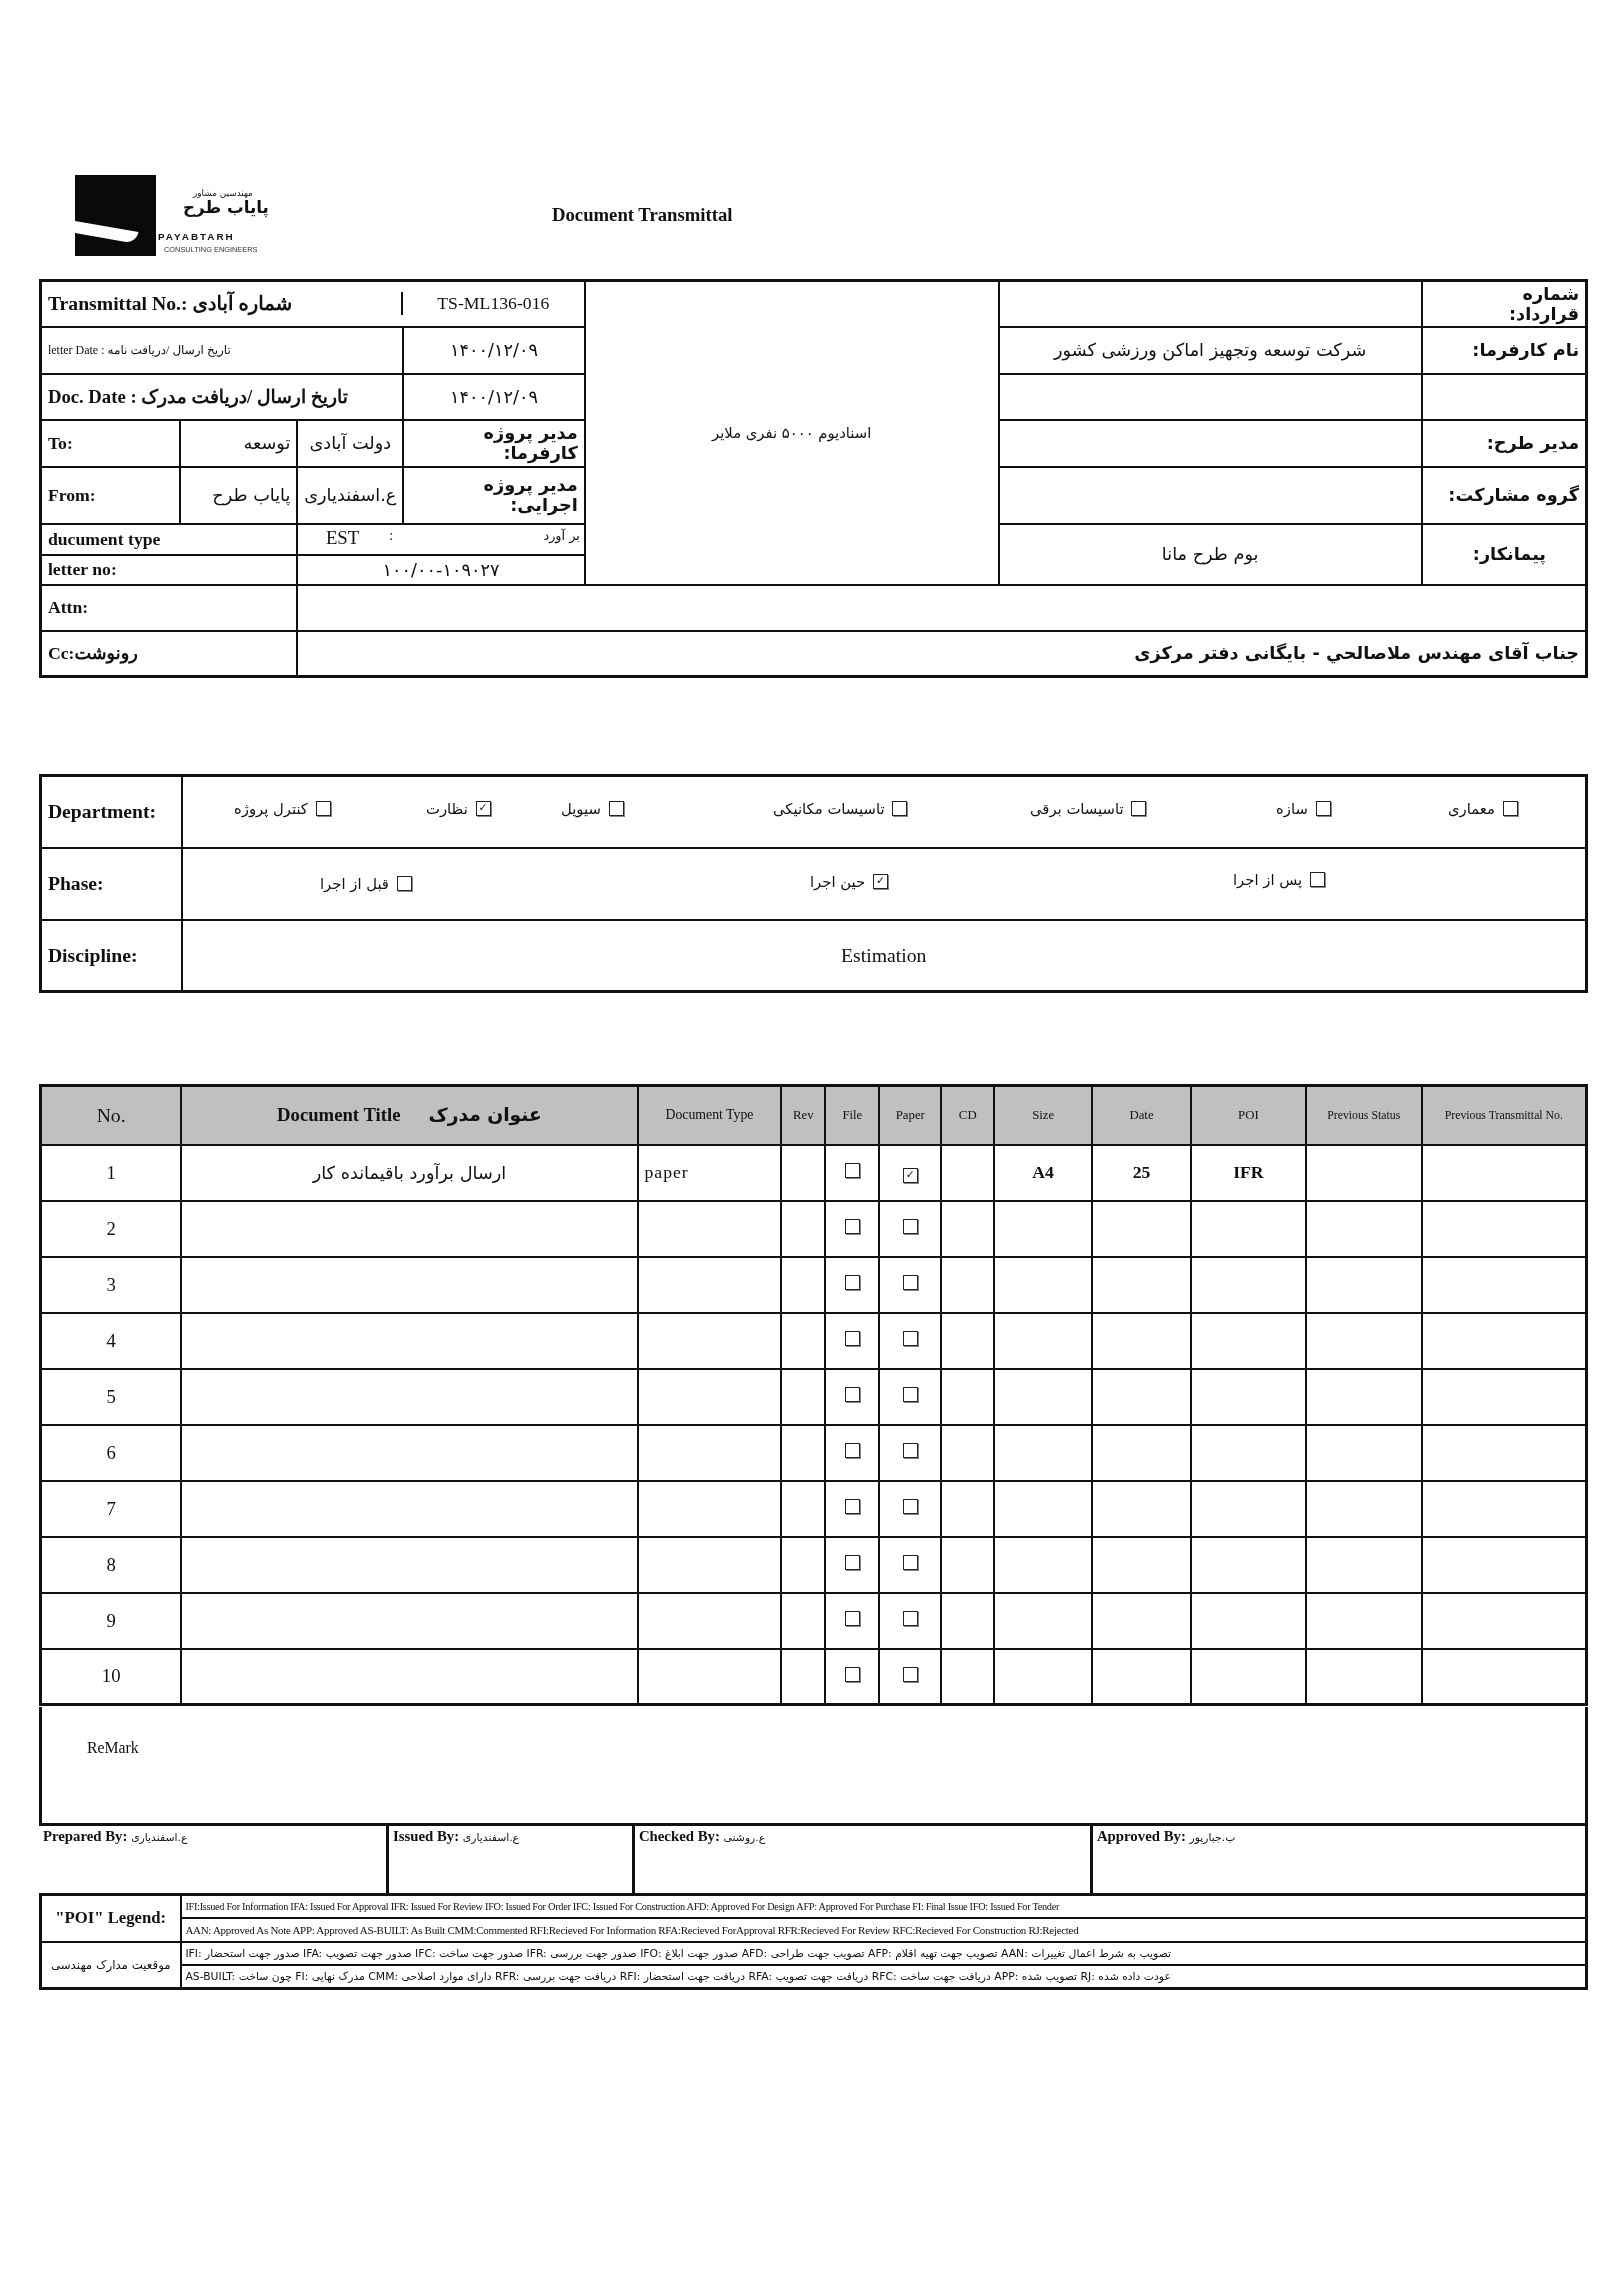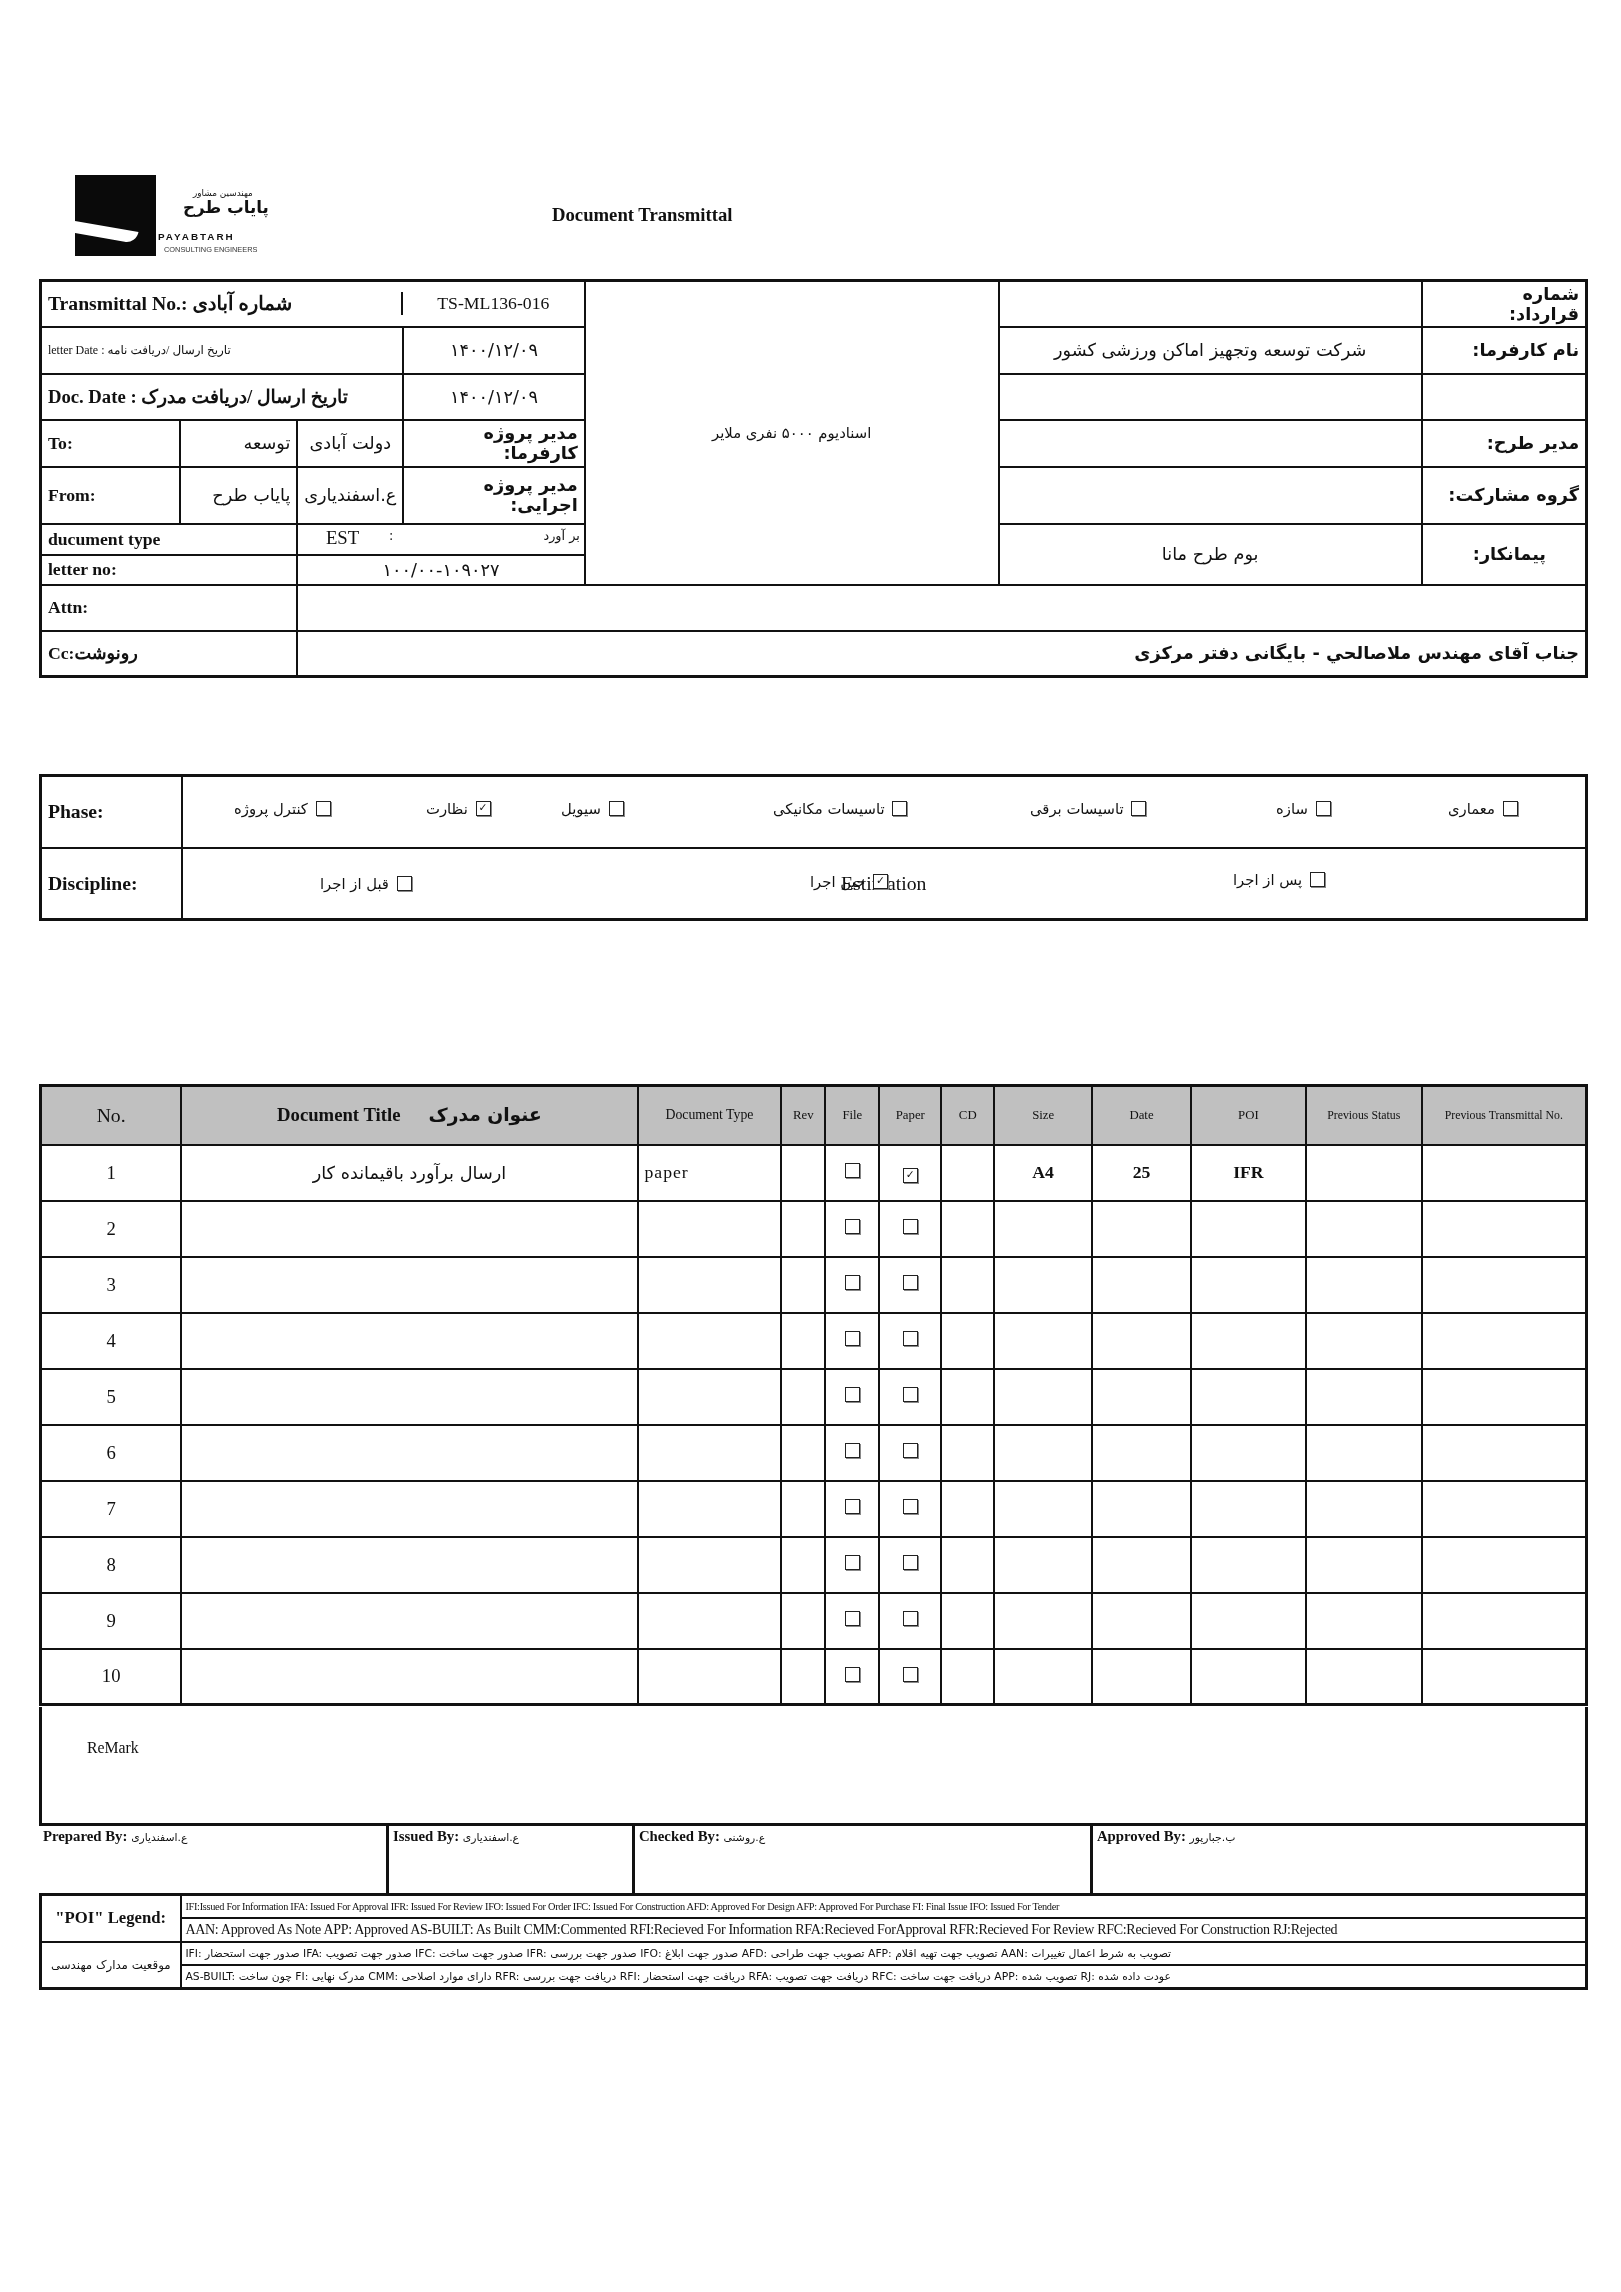--- a/index.html
+++ b/index.html
@@ -129,20 +129,24 @@
   </tr>
   <tr style="height:46px">
     <td colspan="2" class="lbl-en" style="font-family:'Liberation Serif',serif;">Cc:رونوشت</td>
     <td colspan="5" class="fa lbl-fa">جناب آقای مهندس ملاصالحي - بایگانی دفتر مرکزی</td>
   </tr>
 </tbody>
   </table>
 
 <table class="dept">
   <tbody>
+      <tr>
+        <td class="lab">Department:</td>
+        <td></td>
+      </tr>
   <tr>
         <td class="lab">Phase:</td>
         <td></td>
       </tr>
   <tr>
         <td class="lab">Discipline:</td>
       <td style="text-align:center;font-size:19.7px;">Estimation</td>
       </tr>
 </tbody>
   </table>
@@ -387,21 +391,21 @@
   <colgroup>
       <col style="width:140px">
       <col>
     </colgroup>
   <tbody>
       <tr>
     <td rowspan="2" style="text-align:center;font-size:16.7px;font-weight:bold;">"POI" Legend:</td>
     <td style="font-size:10.3px;letter-spacing:-0.3px;">IFI:Issued For Information  IFA: Issued For Approval  IFR: Issued For Review   IFO: Issued For Order  IFC: Issued For Construction  AFD: Approved For Design  AFP: Approved For Purchase  FI: Final Issue  IFO: Issued For Tender</td>
   </tr>
   <tr>
-        <td style="font-size:14px;letter-spacing:-0.3px;">AAN: Approved As Note  APP: Approved  AS-BUILT: As Built  CMM:Commented  RFI:Recieved For Information   RFA:Recieved ForApproval   RFR:Recieved For Review  RFC:Recieved For Construction  RJ:Rejected</td>
+        <td style="font-size:11px;letter-spacing:-0.3px;">AAN: Approved As Note  APP: Approved  AS-BUILT: As Built  CMM:Commented  RFI:Recieved For Information   RFA:Recieved ForApproval   RFR:Recieved For Review  RFC:Recieved For Construction  RJ:Rejected</td>
       </tr>
   <tr>
     <td rowspan="2" class="fa" style="text-align:center;font-size:11.8px;">موقعیت مدارک مهندسی</td>
     <td class="fa" style="direction:ltr;text-align:left;font-size:10.8px;">IFI: صدور جهت استحضار    IFA: صدور جهت تصویب    IFC: صدور جهت ساخت    IFR: صدور جهت بررسی    IFO: صدور جهت ابلاغ    AFD: تصویب جهت طراحی    AFP: تصویب جهت تهیه اقلام    AAN: تصویب به شرط اعمال تغییرات</td>
   </tr>
   <tr>
         <td class="fa" style="direction:ltr;text-align:left;font-size:10.8px;">AS-BUILT: چون ساخت    FI: مدرک نهایی    CMM: دارای موارد اصلاحی    RFR: دریافت جهت بررسی    RFI: دریافت جهت استحضار    RFA: دریافت جهت تصویب    RFC: دریافت جهت ساخت    APP: تصویب شده    RJ: عودت داده شده</td>
       </tr>
 </tbody>
   </table>

